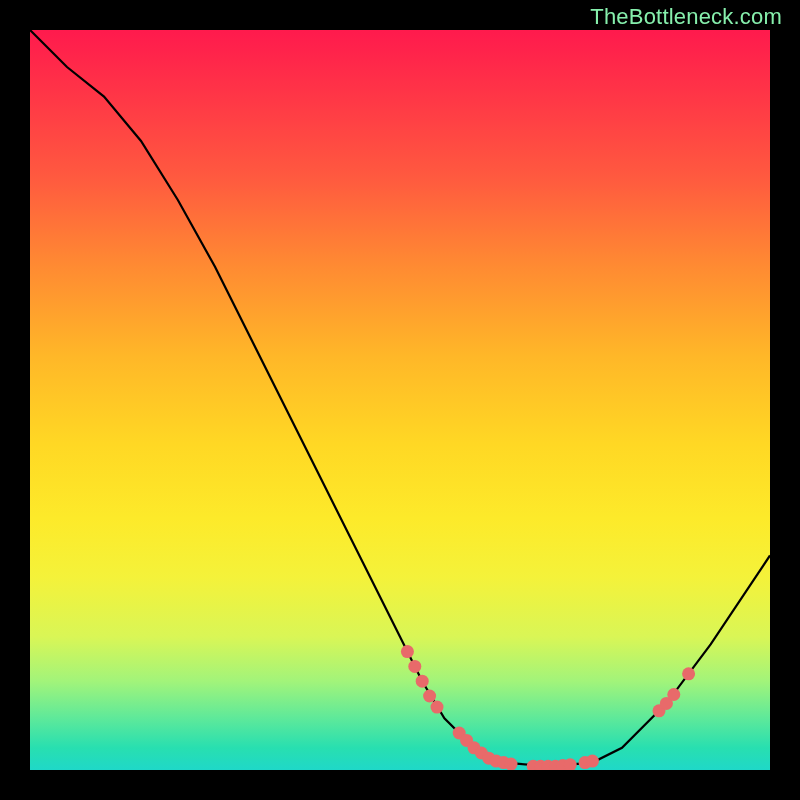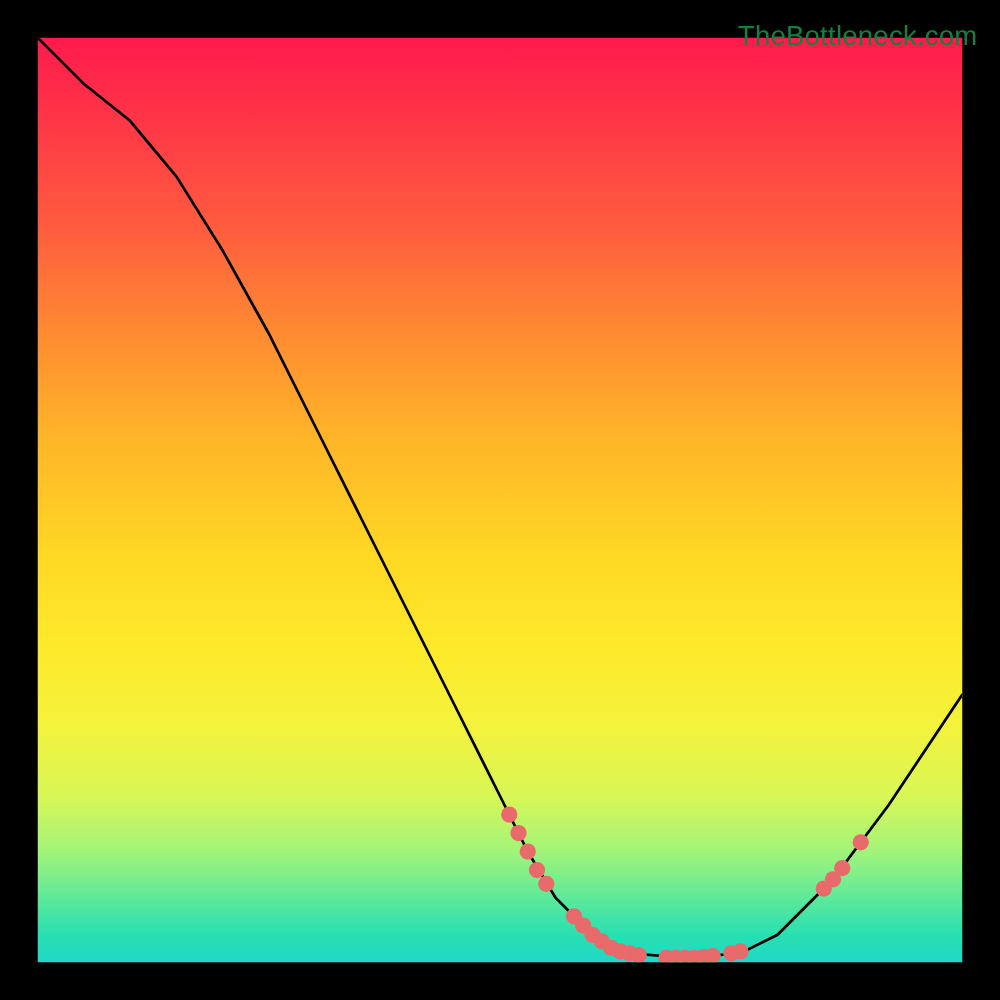--- a/index.html
+++ b/index.html
@@ -14,23 +14,23 @@
   .frame {
     position: absolute;
     top: 0;
     left: 0;
     width: 800px;
     height: 800px;
     background: #000;
   }
   .watermark {
     position: absolute;
-    top: 16px;
+    top: 4px;
     right: 18px;
-    color: #15803d;
+    color: #86efac;
     font-size: 22px;
     font-weight: 500;
     letter-spacing: 0.2px;
     z-index: 10;
   }
   .plot {
     position: absolute;
     top: 30px;
     left: 30px;
     width: 740px;

